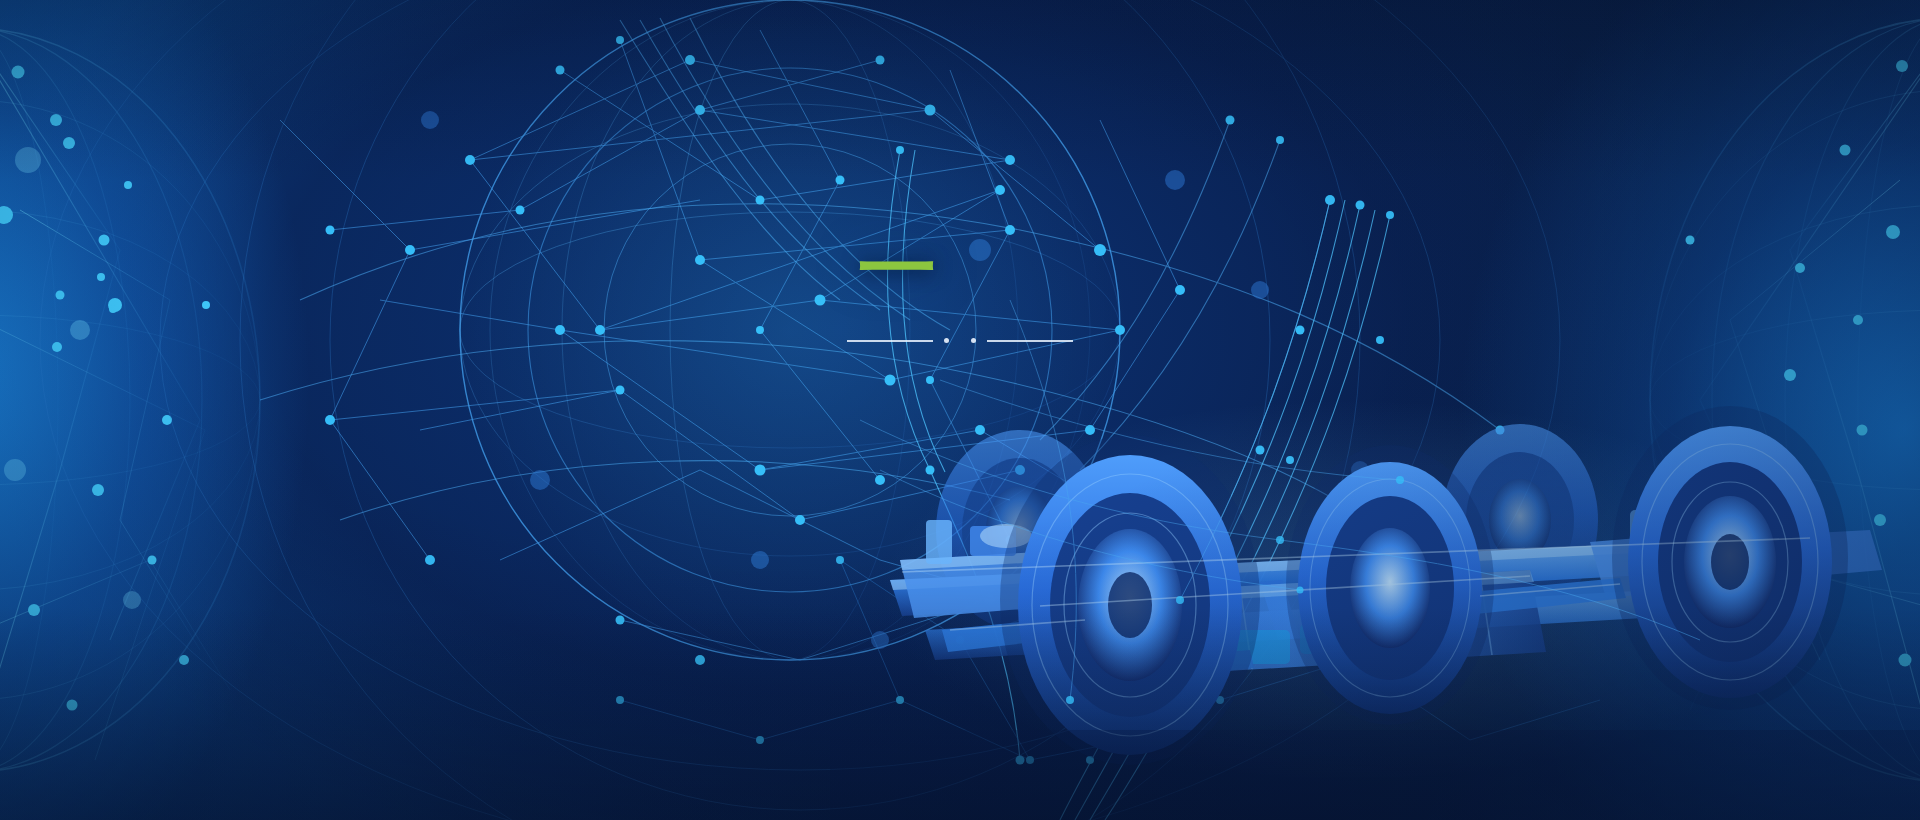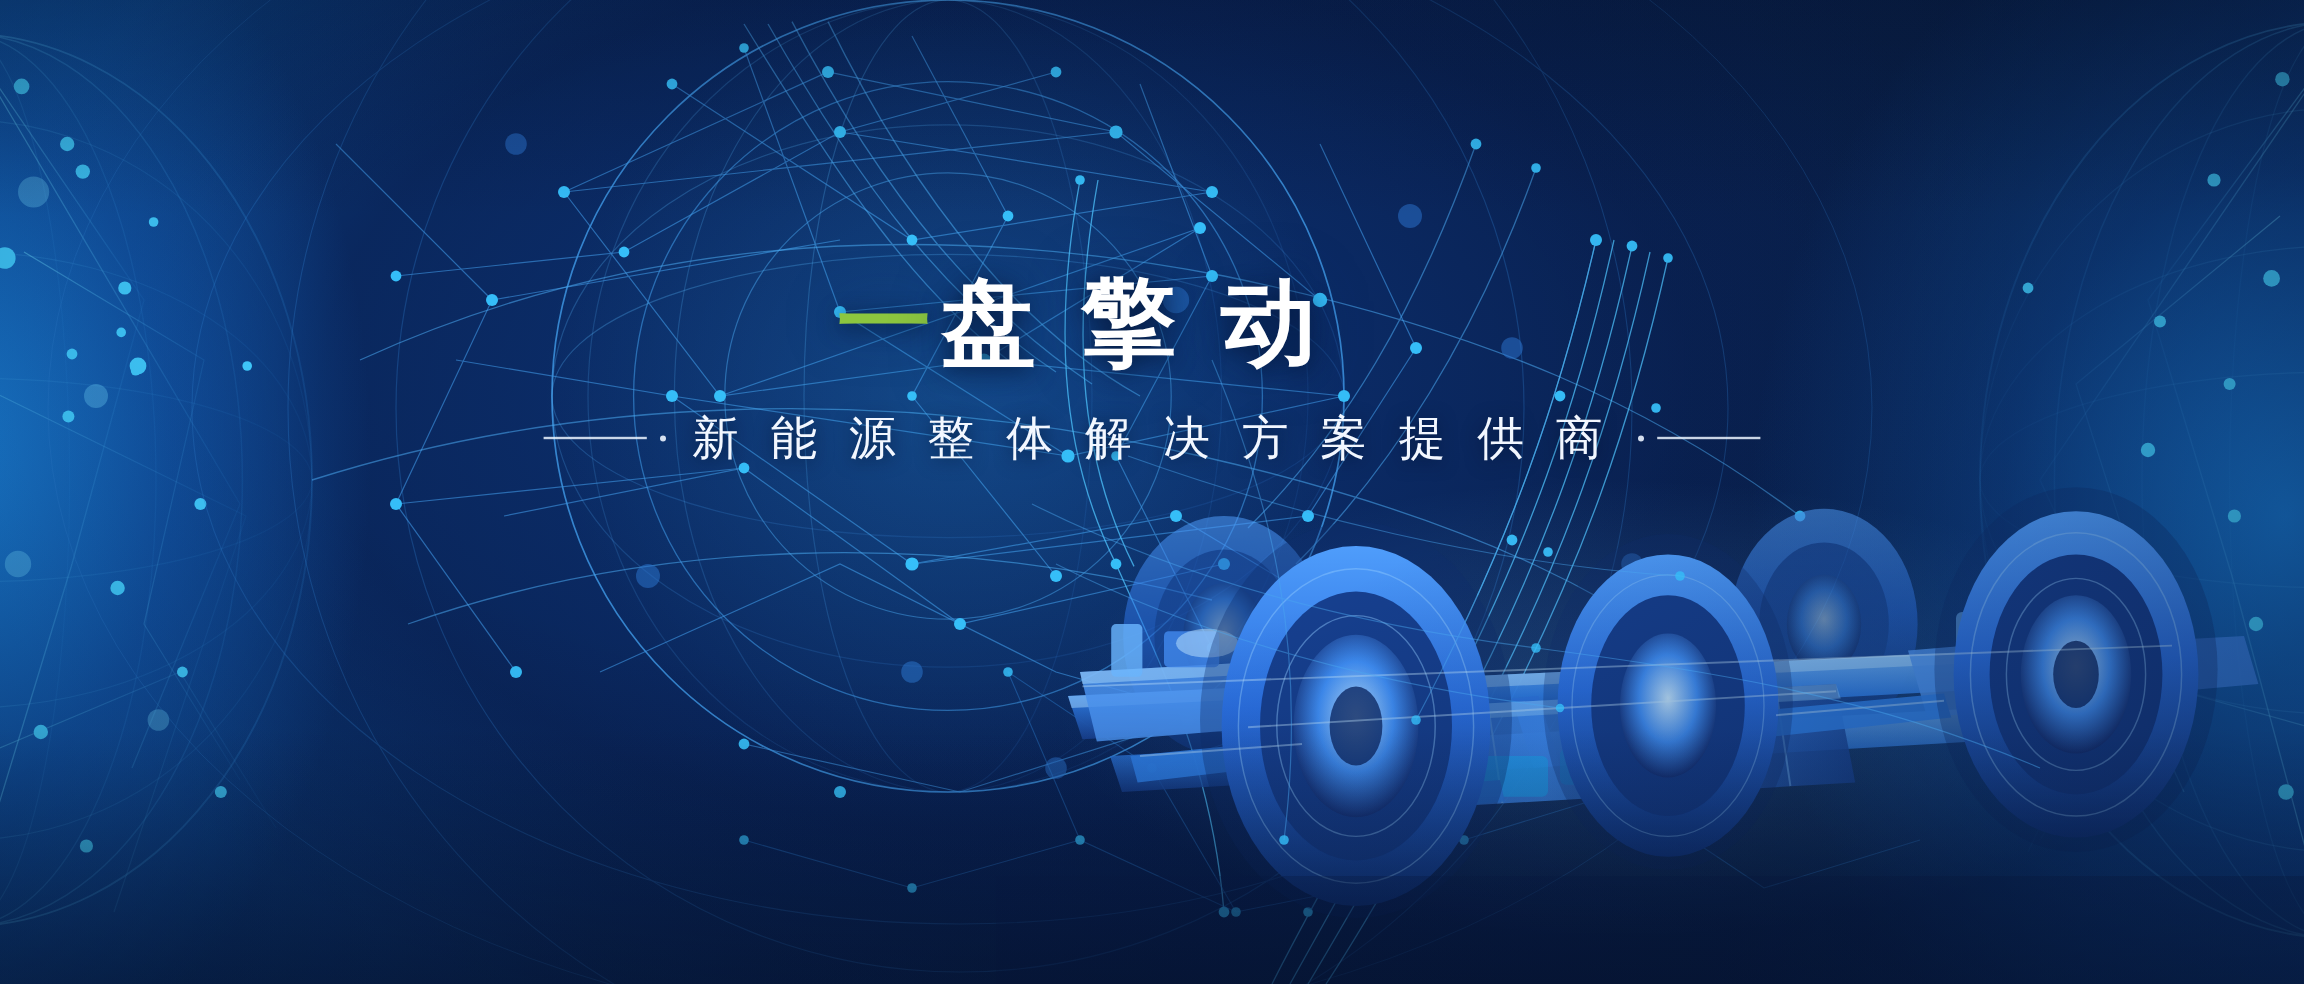--- a/index.html
+++ b/index.html
@@ -484,30 +484,28 @@
       <circle cx="1180" cy="600" r="4"></circle>
     </g>
   </svg>
 
   <div class="vignette"></div>
 
   <div class="copy">
 
     <div class="headline">
       <span class="hl-accent">一</span>
-      <span>盘 擎 动</span>
       <span class="hl-gap"></span>
     </div>
 
     <div class="sub-row">
       <span class="deco left">
         <span class="bar"></span>
         <span class="dot"></span>
       </span>
-      <span class="sub-text">新 能 源 整 体 解 决 方 案 提 供 商</span>
       <span class="deco right">
         <span class="dot"></span>
         <span class="bar"></span>
       </span>
     </div>
 
   </div>
 
 </div>
 

